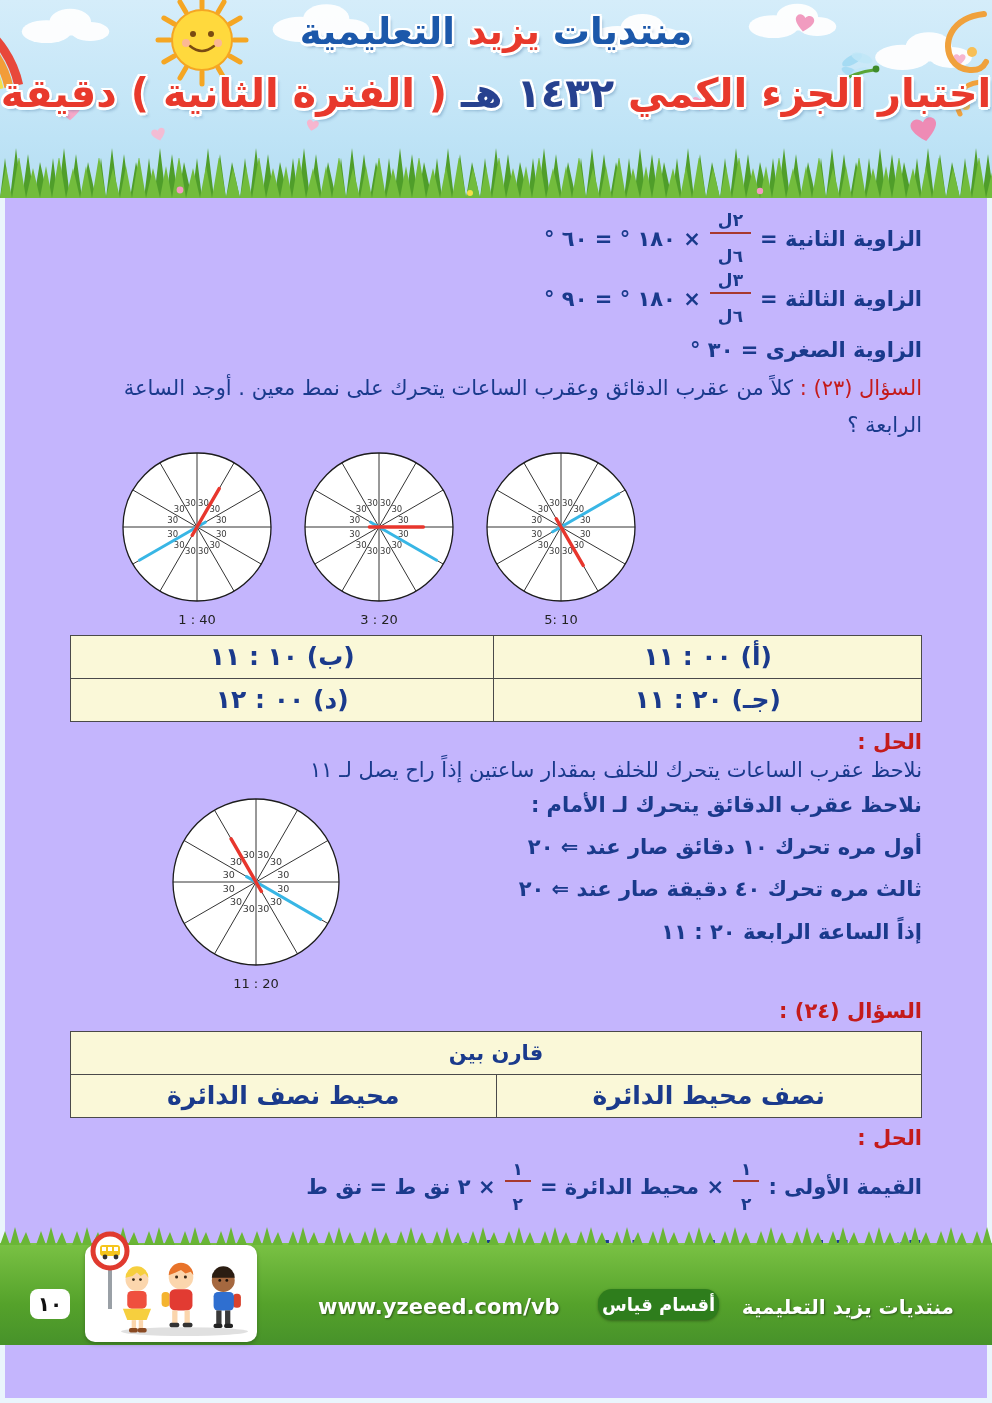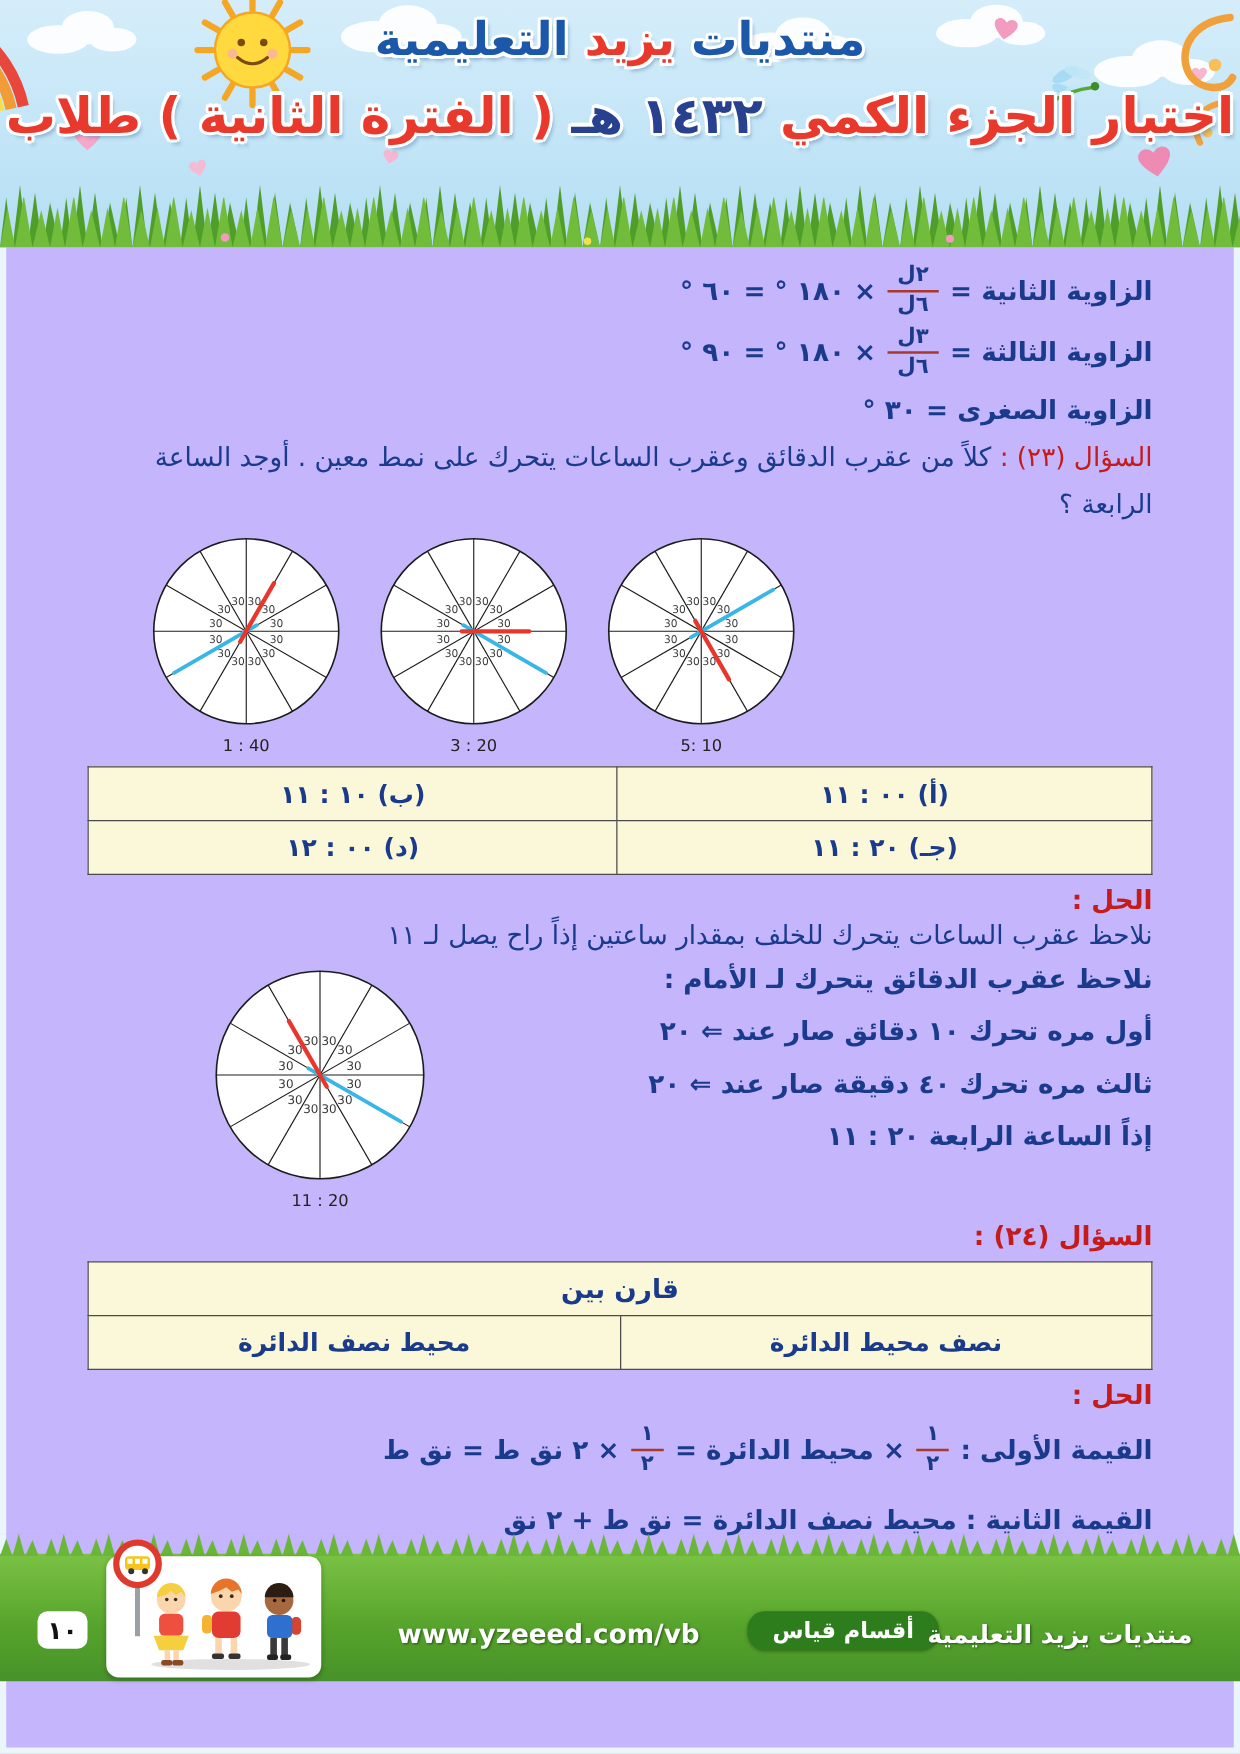--- a/index.html
+++ b/index.html
@@ -17,32 +17,32 @@
     text-shadow:-2px -2px 0 #fff,2px -2px 0 #fff,-2px 2px 0 #fff,2px 2px 0 #fff,0 -2.5px 0 #fff,0 2.5px 0 #fff,-2.5px 0 0 #fff,2.5px 0 0 #fff,3px 4px 3px rgba(40,90,140,.3);}
   .title-2 .year{color:var(--subtitle-year-blue,#27418f);}
 
   
   .content{padding:8px 70px 0 70px;}
   .math-line{display:flex;align-items:center;gap:9px;min-height:44px;margin:5px 0;
     color:var(--text-blue,#1a3a8c);font-weight:bold;font-size:21px;}
   .plain-line{color:var(--text-blue,#1a3a8c);font-weight:bold;font-size:21px;margin:12px 0 4px;}
   .frac{display:inline-flex;flex-direction:column;align-items:center;font-size:17px;line-height:1.15;}
   .frac .fnum{border-bottom:2.2px solid var(--fraction-bar,#a8392e);padding:0 8px 1px;}
-  .frac .fden{padding-top:1px;}
+  .frac .fden{padding-top:13px;}
   .q-heading{margin:8px 0 2px;font-size:21px;line-height:1.75;font-weight:normal;color:var(--text-blue,#1a3a8c);}
   .label-red{color:var(--accent-red,#c41b1b);}
   .red-line{color:var(--accent-red,#c41b1b);font-weight:bold;font-size:21px;margin:8px 0 4px;}
 
   .clocks-row{direction:ltr;display:flex;gap:24px;margin:4px 0 2px;padding-left:48px;}
   .clock-block{text-align:center;}
   .clock-caption{direction:ltr;font-size:13px;color:#222;margin-top:2px;}
 
   table.opts{width:100%;border-collapse:collapse;margin:8px 0 4px;background:var(--table-bg,#faf8d8);}
   table.opts td{border:1.4px solid var(--table-border,#4a4a4a);height:40px;text-align:center;
-    font-size:20px;font-weight:bold;color:var(--text-blue,#1a3a8c);}
+    font-size:25px;font-weight:bold;color:var(--text-blue,#1a3a8c);}
   table.opts td.cmp-head{font-size:21px;}
 
   .sol-intro{color:var(--text-blue,#1a3a8c);font-weight:normal;font-size:21px;margin:2px 0 10px;}
   .solrow{display:flex;}
   .sol-lines{flex:1;color:var(--text-blue,#1a3a8c);font-weight:bold;font-size:21px;}
   .sol-lines .line{margin-bottom:15px;line-height:1.3;}
   .sol-clock-col{width:372px;display:flex;flex-direction:column;align-items:center;padding-top:2px;}
 
   .value-line{display:flex;align-items:center;gap:9px;min-height:44px;margin:10px 0 12px;
     color:var(--text-blue,#1a3a8c);font-weight:bold;font-size:21px;}
@@ -52,21 +52,21 @@
     background:linear-gradient(180deg,#7ac244,#55a22b 60%,#47922a);}
   .footer-blades{position:absolute;left:0;top:-16px;width:100%;height:18px;display:block;}
   .kids-box{position:absolute;left:85px;top:2px;width:172px;height:97px;background:#fff;border-radius:10px;
     box-shadow:0 2px 4px rgba(0,0,0,.25);}
   .kids-box svg{position:absolute;}
   .page-pill{position:absolute;left:30px;top:46px;width:40px;height:30px;background:#fff;border-radius:8px;
     display:flex;align-items:center;justify-content:center;font-size:20px;font-weight:bold;color:#111;}
   .footer-url{position:absolute;left:318px;top:52px;direction:ltr;color:#fff;font-weight:bold;font-size:21px;
     text-shadow:1px 1px 2px rgba(0,0,0,.45);}
   .footer-badge{position:absolute;left:598px;top:46px;background:#2e7d1c;color:#fff;font-weight:bold;font-size:18px;
-    padding:5px 20px;border-radius:14px;box-shadow:0 1px 3px rgba(0,0,0,.35);}
+    padding:5px 4px;border-radius:14px;box-shadow:0 1px 3px rgba(0,0,0,.35);}
   .footer-brand{position:absolute;right:38px;top:52px;color:#fff;font-weight:bold;font-size:20px;
     text-shadow:1px 1px 2px rgba(0,0,0,.45);}
 </style>
 </head>
 <body>
 
 <div class="page">
 
   <header class="banner">
 
@@ -169,21 +169,21 @@
 
     <div class="title-1">
       <span>منتديات</span>
       <span class="mid">يزيد</span>
       <span>التعليمية</span>
     </div>
     <div class="title-2">
       <span>اختبار الجزء الكمي</span>
       <span class="year">١٤٣٢ هـ</span>
       <span>( الفترة الثانية )</span>
-      <span>طلاب</span>
+      <span>دقيقة</span>
     </div>
 
     <svg class="banner-grass" viewBox="0 0 992 52" preserveAspectRatio="none">
       <defs>
         <pattern id="gb1" width="48" height="52" patternUnits="userSpaceOnUse">
           <path d="M0 52 L5 12 L10 52 L16 2 L22 52 L28 8 L34 52 L40 16 L48 52 Z" fill="#4f9e2a"></path>
         </pattern>
         <pattern id="gb2" width="40" height="52" patternUnits="userSpaceOnUse">
           <path d="M0 52 L6 20 L12 52 L19 10 L26 52 L33 22 L40 52 Z" fill="#72bc3c"></path>
         </pattern>

